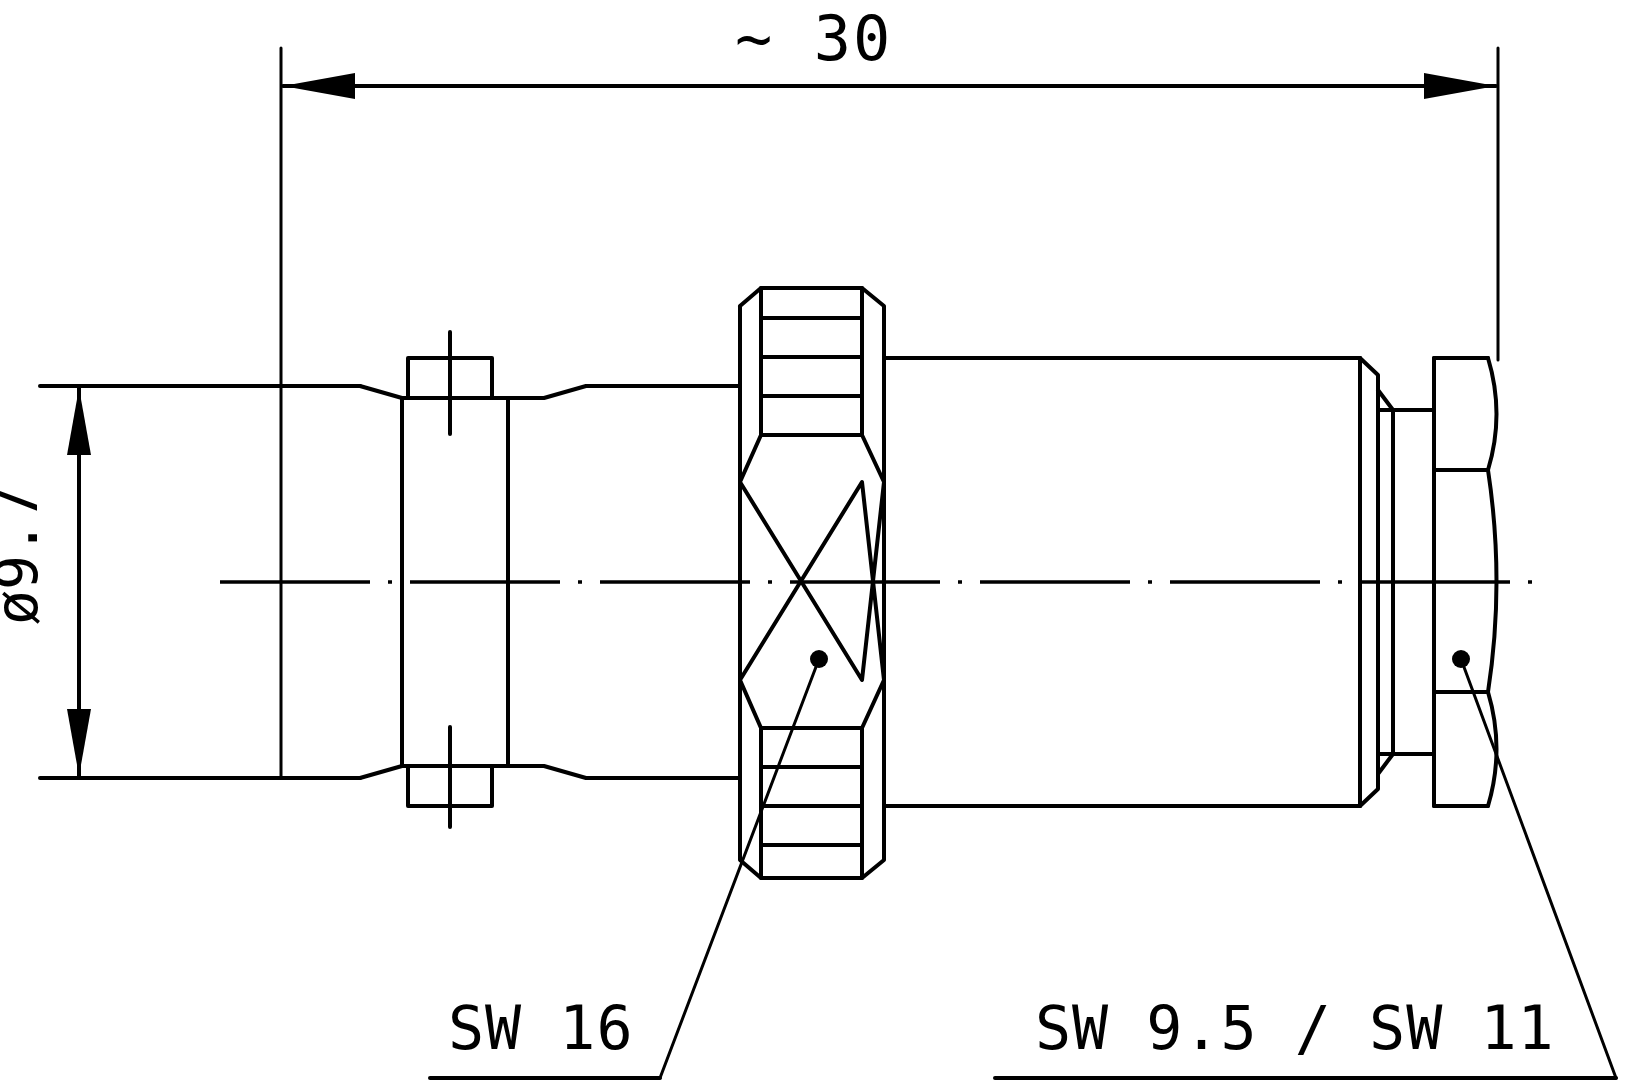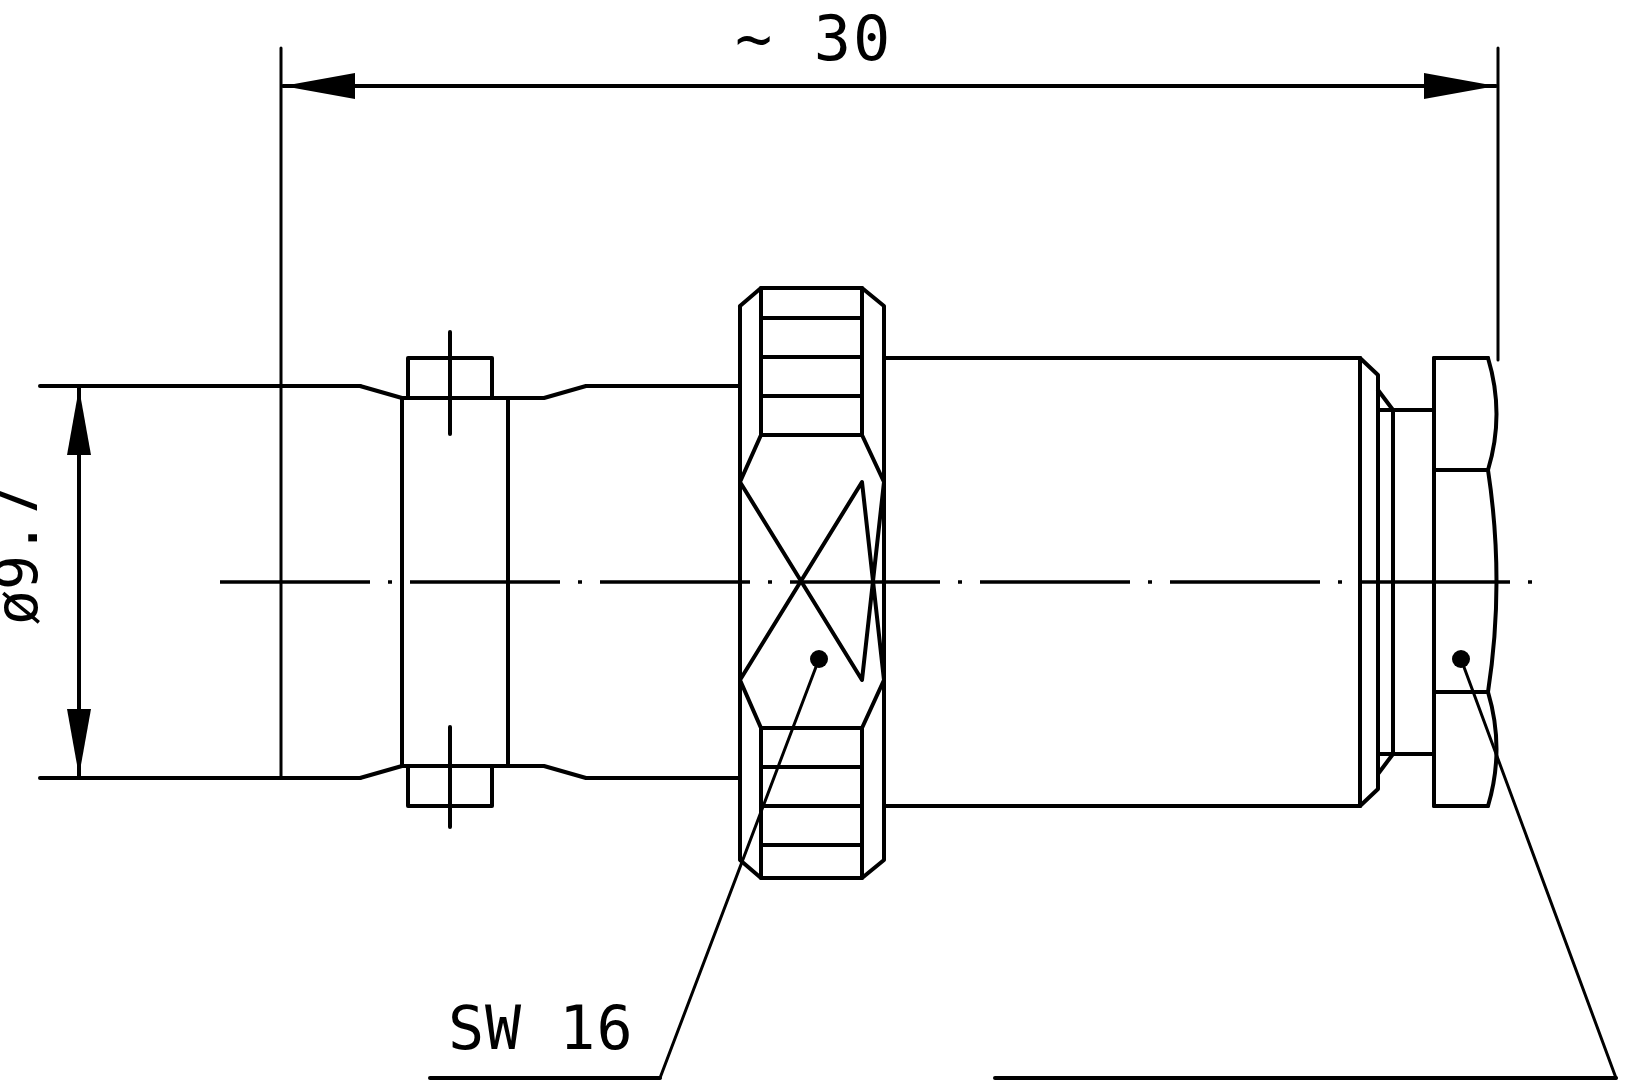--- a/index.html
+++ b/index.html
@@ -122,13 +122,14 @@
     <g>
       <circle cx="1461" cy="659" r="9" fill="#000"></circle>
       <line class="thin" x1="1461" y1="659" x2="1616" y2="1078"></line>
       <line class="ln" x1="995" y1="1078" x2="1616" y2="1078"></line>
     </g>
   </svg>
 
   <div class="label dim-top">~ 30</div>
   <div class="label dim-dia">ø9.7</div>
   <div class="label sw13">SW 16</div>
+  <div class="label sw95">SW 9.5 / SW 11</div>
 </div>
 
 </body></html>

